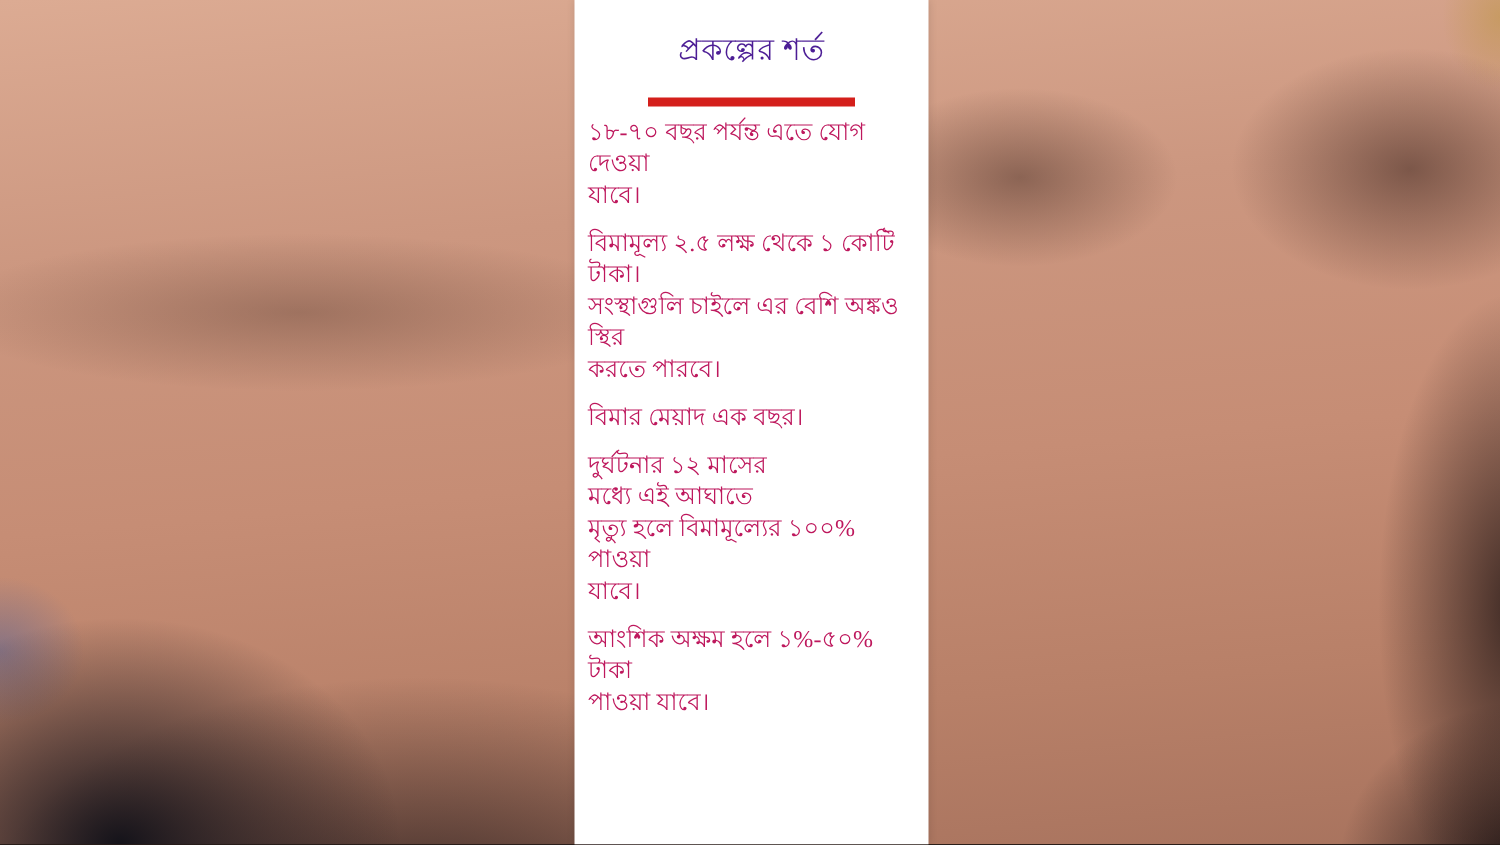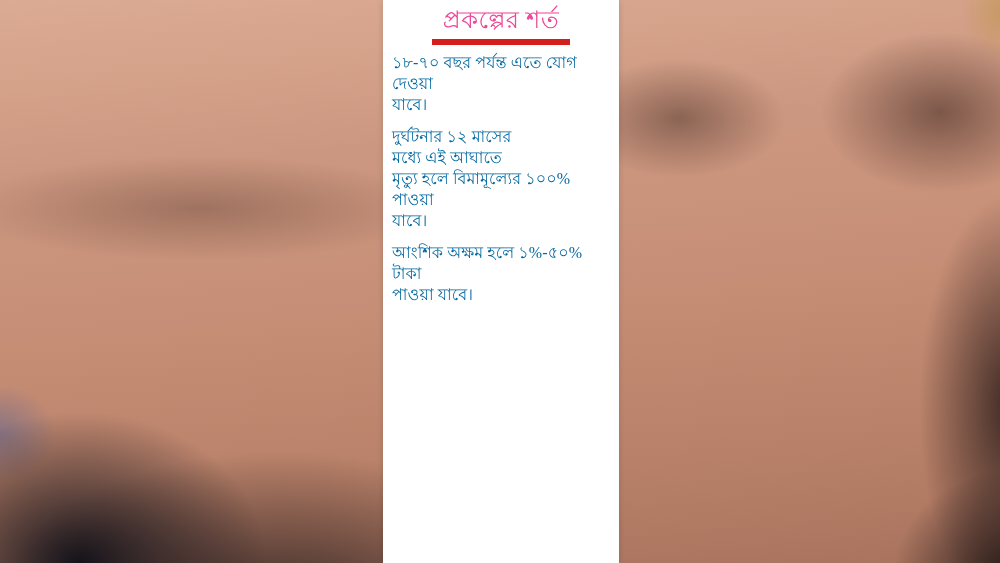--- a/index.html
+++ b/index.html
@@ -21,43 +21,47 @@
       radial-gradient(ellipse 170px 150px at 102% 103%,rgba(18,12,14,0.95), rgba(18,12,14,0) 75%),
       radial-gradient(ellipse 55px 70px  at 100% 2%,  rgba(190,150,70,0.55),rgba(190,150,70,0) 70%),
       linear-gradient(175deg,#dcab93 0%,#cc9780 28%,#c68d75 55%,#b88068 80%,#a8735e 100%);
   }
   .panel{
     position:absolute;top:0;left:383px;width:236px;height:563px;
     background:#ffffff;box-sizing:border-box;padding:4px 9px 0 9px;
     box-shadow:0 0 6px rgba(0,0,0,0.15);
   }
   .title{
-    margin:0;text-align:center;font-size:24px;font-weight:500;
-    color:#ec4899;line-height:33px;letter-spacing:0.5px;
+    margin:14px;text-align:center;font-size:20px;font-weight:500;
+    color:#4c1d95;line-height:33px;letter-spacing:0.5px;
   }
   .title-underline{
     width:138px;height:6px;margin:2px auto 7px auto;border:0;
   }
   .term{
-    margin:5px 0 11px 0;font-size:16px;line-height:21px;color:#0369a1;
+    margin:5px 0 11px 0;font-size:16px;line-height:21px;color:#be185d;
     white-space:pre-line;letter-spacing:0.1px;
   }
 </style>
 </head>
 <body>
 
 <div class="stage">
   <div class="bg"></div>
 
   <div class="panel">
     <h1 class="title">প্রকল্পের শর্ত</h1>
     <div class="title-underline" style="background: rgb(212, 31, 27);"></div>
 
     <p class="term">১৮-৭০ বছর পর্যন্ত এতে যোগ দেওয়া
 যাবে।</p>
+    <p class="term">বিমামূল্য ২.৫ লক্ষ থেকে ১ কোটি টাকা।
+সংস্থাগুলি চাইলে এর বেশি অঙ্কও স্থির
+করতে পারবে।</p>
+    <p class="term">বিমার মেয়াদ এক বছর।</p>
     <p class="term">দুর্ঘটনার ১২ মাসের
 মধ্যে এই আঘাতে
 মৃত্যু হলে বিমামূল্যের ১০০% পাওয়া
 যাবে।</p>
     <p class="term">আংশিক অক্ষম হলে ১%-৫০% টাকা
 পাওয়া যাবে।</p>
 
   </div>
 </div>
 

